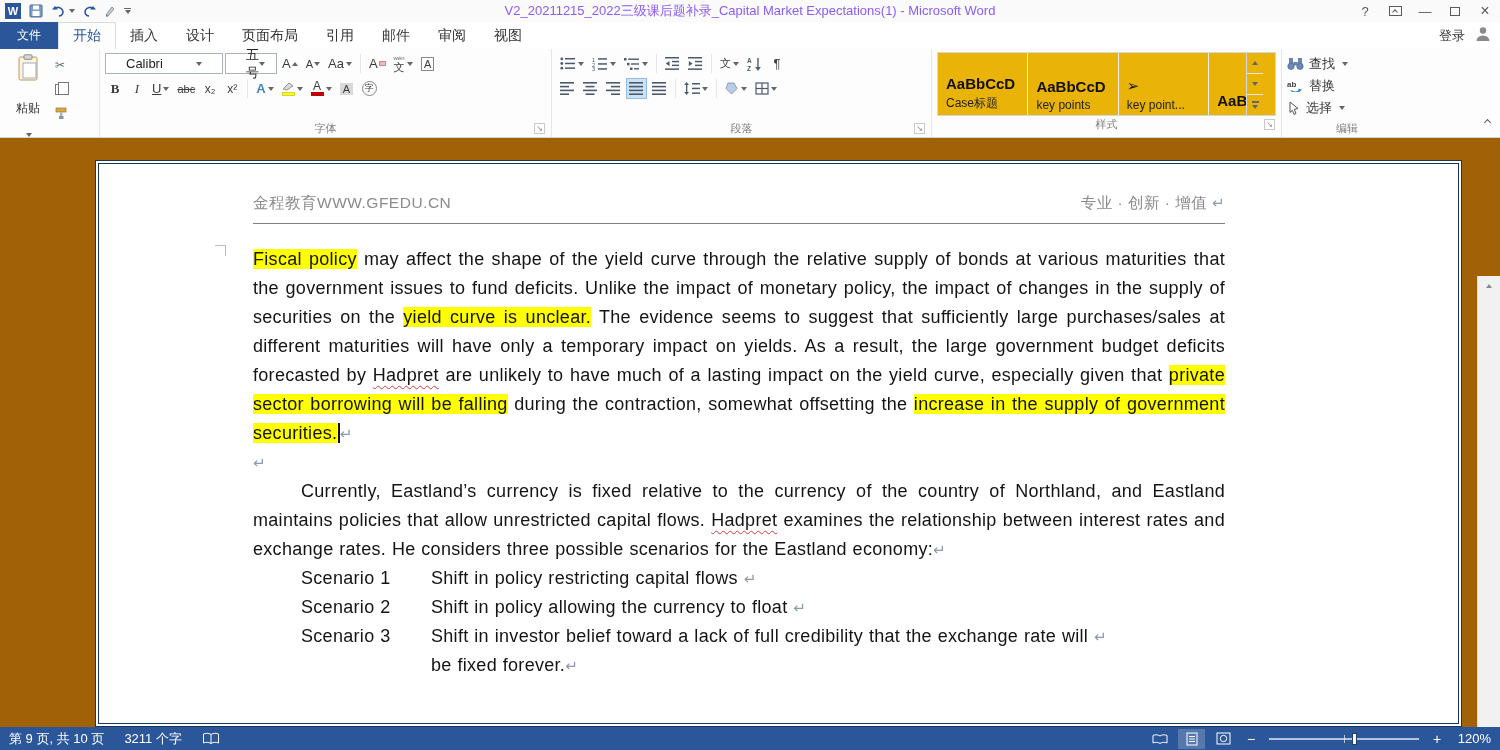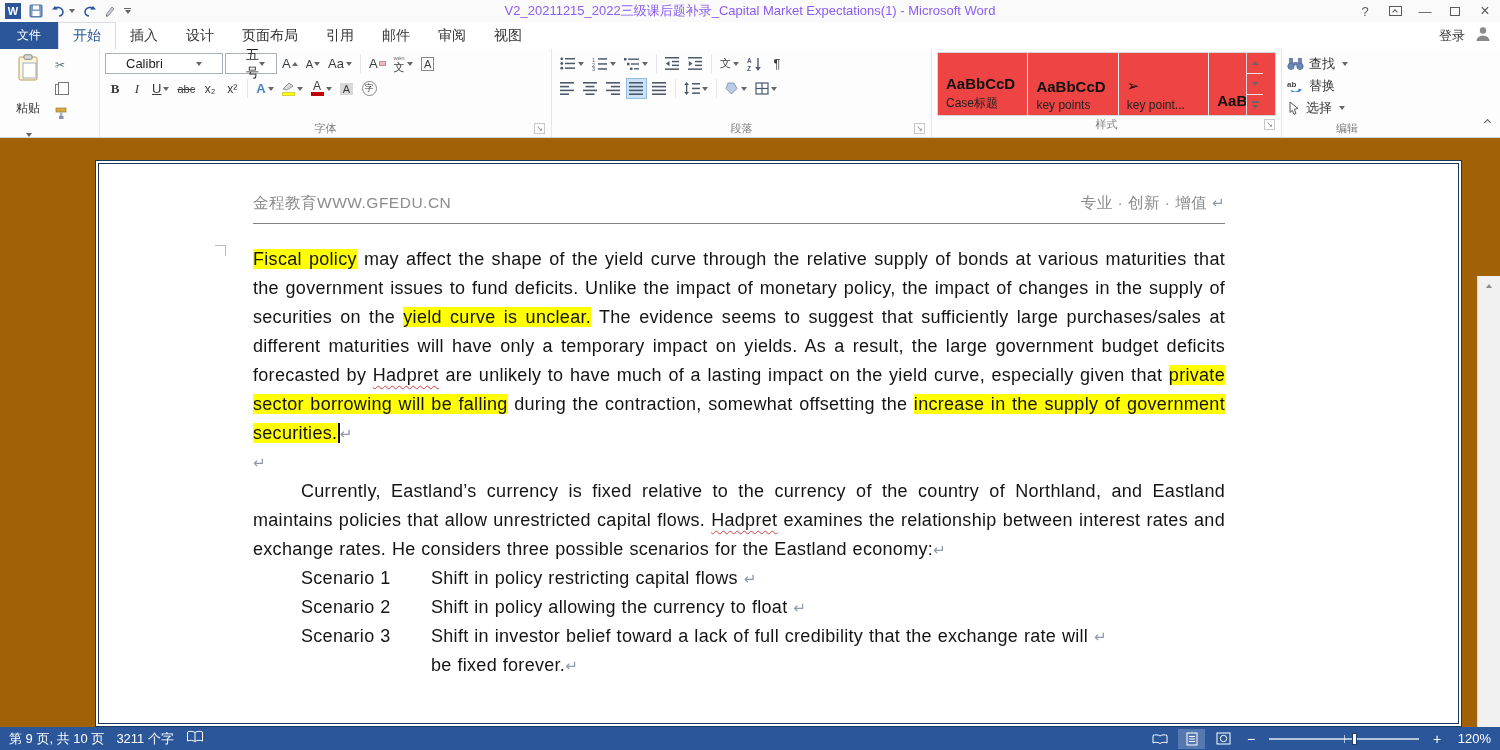--- a/index.html
+++ b/index.html
@@ -46,21 +46,21 @@
   .cbar{width:13px;height:4px;display:inline-block}
   .serif{font-family:"Liberation Serif",serif}
 
   
   .paste-btn{width:46px;display:flex;flex-direction:column;align-items:center;justify-content:flex-start;gap:16px;font-size:12px;color:#333;padding-top:2px}
   .mini{height:20px;display:flex;align-items:center;gap:2px;font-size:12px;color:#5a6a7a}
   .copy-ic{width:9px;height:11px;border:1px solid #777;background:#fff;position:relative;display:inline-block}
   .copy-ic:before{content:"";position:absolute;left:2px;top:-3px;width:9px;height:11px;border:1px solid #777;background:#fff}
 
   
-  .styles-box{display:flex;border:1px solid #d4d7dc;background:#ef4444;height:64px}
+  .styles-box{display:flex;border:1px solid #d4d7dc;background:#eab308;height:64px}
   #styles-gallery{display:flex;overflow:hidden;width:308px}
   .style-card{width:102px;padding:6px 8px 3px;display:flex;flex-direction:column;justify-content:flex-end;gap:3px;border-right:1px solid #f0f0f0}
   .style-card.clipped{width:40px;overflow:hidden;border-right:none}
   .style-prev{font-size:15px;font-weight:bold;color:#111;white-space:nowrap}
   .style-name{font-size:12px;color:#222;white-space:nowrap}
   .gal-rail{width:17px;border-left:1px solid #d4d7dc;display:flex;flex-direction:column}
   .rail-btn{flex:1;display:flex;align-items:center;justify-content:center;border-bottom:1px solid #e4e6ea}
   .rail-btn:last-child{border-bottom:none}
   .morebar{width:7px;height:1.5px;background:#666;display:block;margin-bottom:1px}
 
@@ -86,21 +86,21 @@
   .cropmark{position:absolute;left:-38px;top:84px;width:11px;height:11px;border-top:1px solid #bcbcbc;border-right:1px solid #bcbcbc}
 
   
   #vscroll{position:absolute;right:0;top:138px;width:23px;height:589px;background:#f1f1f1;border-left:1px solid #dcdcdc}
   .sarrow{height:19px;display:flex;align-items:center;justify-content:center}
   .sarrow .tri-up{border-bottom-color:#8a8a8a}
   #sthumb{position:absolute;left:3px;right:3px;top:455px;height:40px;background:#fff;border:1px solid #d0d0d0}
 
   
   #statusbar{top:727px;height:23px;background:#2b579a;color:#fff;display:flex;align-items:center;font-size:13px}
-  .sb-left{display:flex;align-items:flex-start;gap:12px;padding-left:9px}
+  .sb-left{display:flex;align-items:flex-end;gap:20px;padding-left:9px}
   .sb-right{margin-left:auto;display:flex;align-items:center;gap:5px;padding-right:9px}
   .viewbtn{width:27px;height:20px;display:flex;align-items:center;justify-content:center}
   .viewbtn.active{background:rgba(255,255,255,.2)}
   .zoombtn{width:18px;text-align:center;font-size:14px}
   .zoom-track{width:150px;height:2px;background:rgba(255,255,255,.65);position:relative;margin:0 4px}
   .zoom-notch{position:absolute;left:50%;top:-3px;width:1px;height:8px;background:rgba(255,255,255,.65)}
   .zoom-thumb{position:absolute;left:55%;top:-5px;width:5px;height:12px;background:#fff;border:1px solid #1f3d6d}
   #zoom-label{width:40px;text-align:right}
 </style>
 </head>

